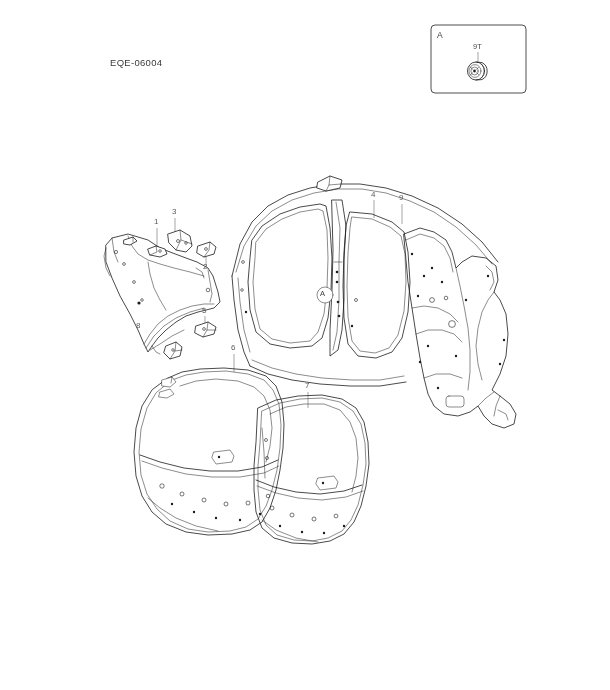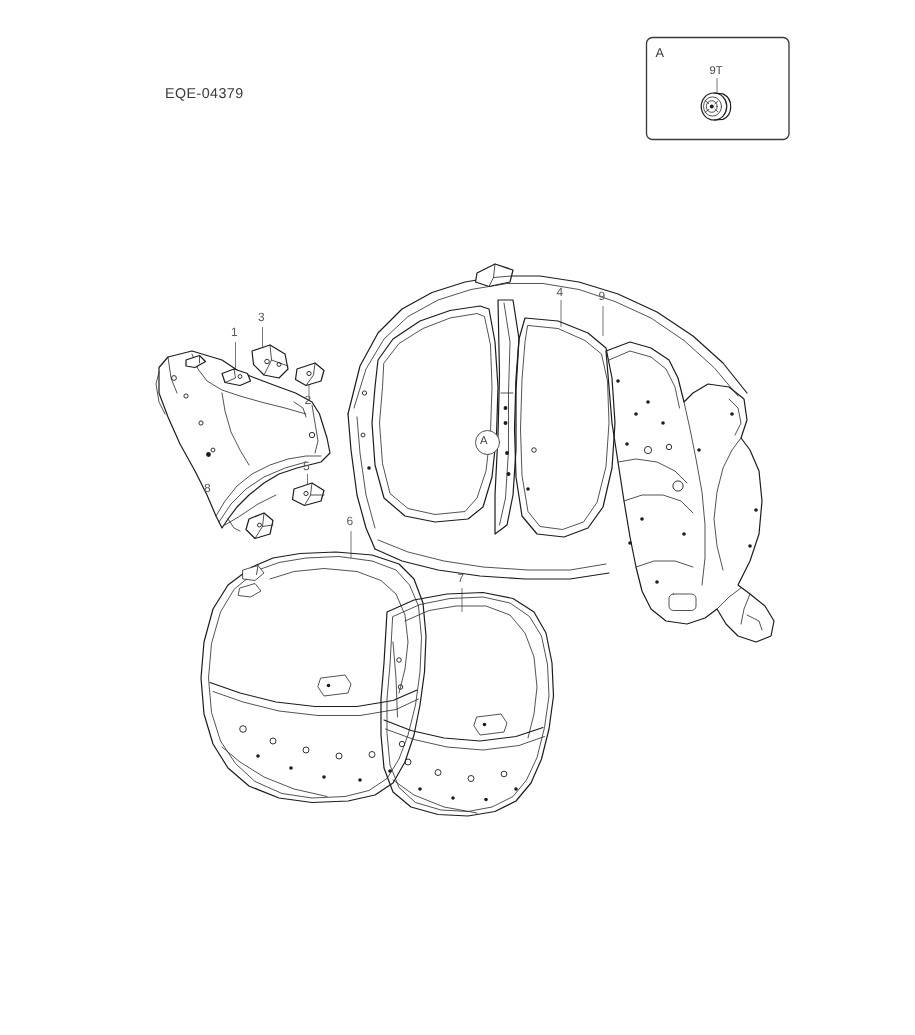--- a/index.html
+++ b/index.html
@@ -63,21 +63,21 @@
   .ln-box { fill: none; stroke: #3a3a3a; stroke-width: 0.9; }
   .hole { fill: none; stroke: #1c1c1c; stroke-width: 0.6; }
   .dot { fill: #1c1c1c; }
   .fillw { fill: #ffffff; }
 </style>
 </head>
 <body>
 
 <div id="sheet">
 
-  <div class="drawing-code">EQE-04379</div>
+  <div class="drawing-code">EQE-06004</div>
 
   <div class="detail-letter" style="left:437px; top:31px;">A</div>
   <div class="detail-part-num" style="left:473px; top:43px;">9T</div>
 
   <div class="circle-ref-label" style="left:320px; top:290px;">A</div>
 
   <div class="callout-num" style="left:154px; top:218px;">1</div>
   <div class="callout-num" style="left:203px; top:263px;">2</div>
   <div class="callout-num" style="left:172px; top:208px;">3</div>
   <div class="callout-num" style="left:371px; top:191px;">4</div>

